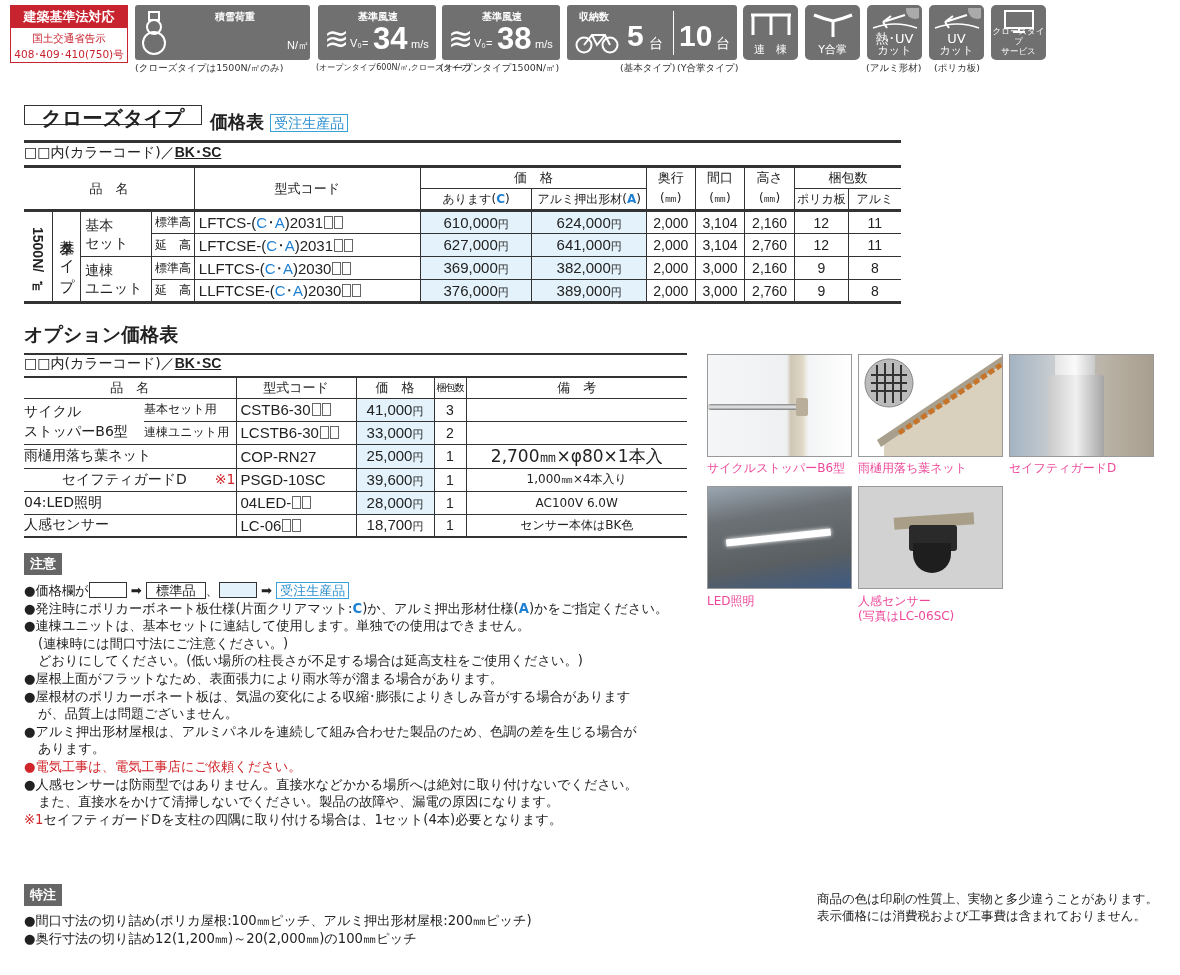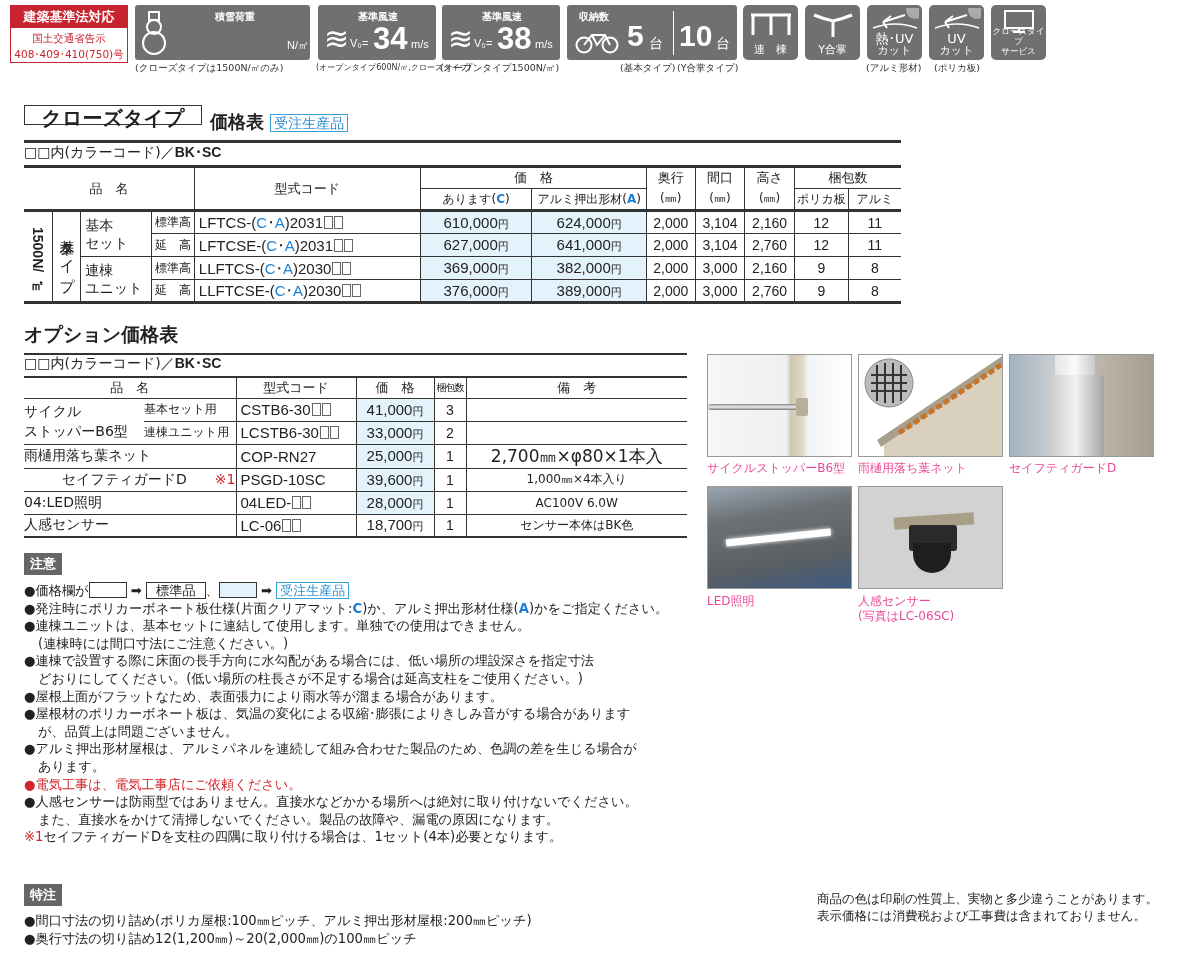--- a/index.html
+++ b/index.html
@@ -17,21 +17,21 @@
   .gbox .unit { font-size: 11px; font-weight: normal; }
   .caption { font-size: 9.5px; color: #333; white-space: nowrap; top: 62px; }
   .ibox { background: #707070; border-radius: 5px; color: #fff; width: 55px; height: 55px; top: 5px; text-align: center; font-size: 11px; }
   .ibox .t { position: absolute; left: 0; right: 0; bottom: 4px; line-height: 12px; font-size: 11px; }
 
   
   .sec-title-box { left: 24px; top: 105px; width: 178px; height: 20px; border: 1.5px solid #333; font-size: 20px; font-weight: bold; text-align: center; line-height: 25px; }
   .sec-title-rest { left: 210px; top: 110px; font-size: 18px; font-weight: bold; color: #222; }
   .order-tag { border: 1.5px solid #3aa1d8; color: #2c8fd0; font-size: 14px; padding: 0 3px; line-height: 18px; background: #fff; }
   .color-code { font-size: 14px; }
-  .color-code b { font-family: "Liberation Sans", sans-serif; }
+  .color-code b { font-family: "Liberation Sans", sans-serif; text-decoration: underline; }
 
   table { border-collapse: collapse; }
   .tbl td, .tbl th { border: 1px solid #333; font-weight: normal; text-align: center; vertical-align: middle; padding: 0; }
   .tbl { font-size: 13px; }
   .blue { background: #e3f2fb; }
   .code { font-weight: bold; font-family: "Liberation Sans", sans-serif; text-align: left !important; padding-left: 4px !important; font-size: 15px; }
   .price { font-weight: bold; font-family: "Liberation Sans", sans-serif; font-size: 15px; }
   .price .y { font-weight: normal; font-size: 11px; }
   .cblue { color: #1f7fd1; }
   .num { font-family: "Liberation Sans", sans-serif; font-size: 14px; }
@@ -371,21 +371,20 @@
     <span>●価格欄が</span><span class="mini-box"></span>
     <span>➡</span> <span class="std-tag">標準品</span><span>、</span><span class="mini-box b"></span>
     <span>➡</span> <span class="order-tag" style="font-size:13px;line-height:15px">受注生産品</span>
   </div>
   <div class="li"><span>●発注時にポリカーボネート板仕様(片面クリアマット:</span><b class="cblue">C</b><span>)か、アルミ押出形材仕様(</span><b class="cblue">A</b><span>)かをご指定ください。</span></div>
   <div class="li">
       <div>●連棟ユニットは、基本セットに連結して使用します。単独での使用はできません。</div>
       <div class="ind">(連棟時には間口寸法にご注意ください。)</div>
     </div>
   <div class="li">
-      <div>●連棟で設置する際に床面の長手方向に水勾配がある場合には、低い場所の埋設深さを指定寸法</div>
       <div class="ind">どおりにしてください。(低い場所の柱長さが不足する場合は延高支柱をご使用ください。)</div>
     </div>
   <div class="li">
       <div>●屋根上面がフラットなため、表面張力により雨水等が溜まる場合があります。</div>
     </div>
   <div class="li">
       <div>●屋根材のポリカーボネート板は、気温の変化による収縮･膨張によりきしみ音がする場合があります</div>
       <div class="ind">が、品質上は問題ございません。</div>
     </div>
   <div class="li">

